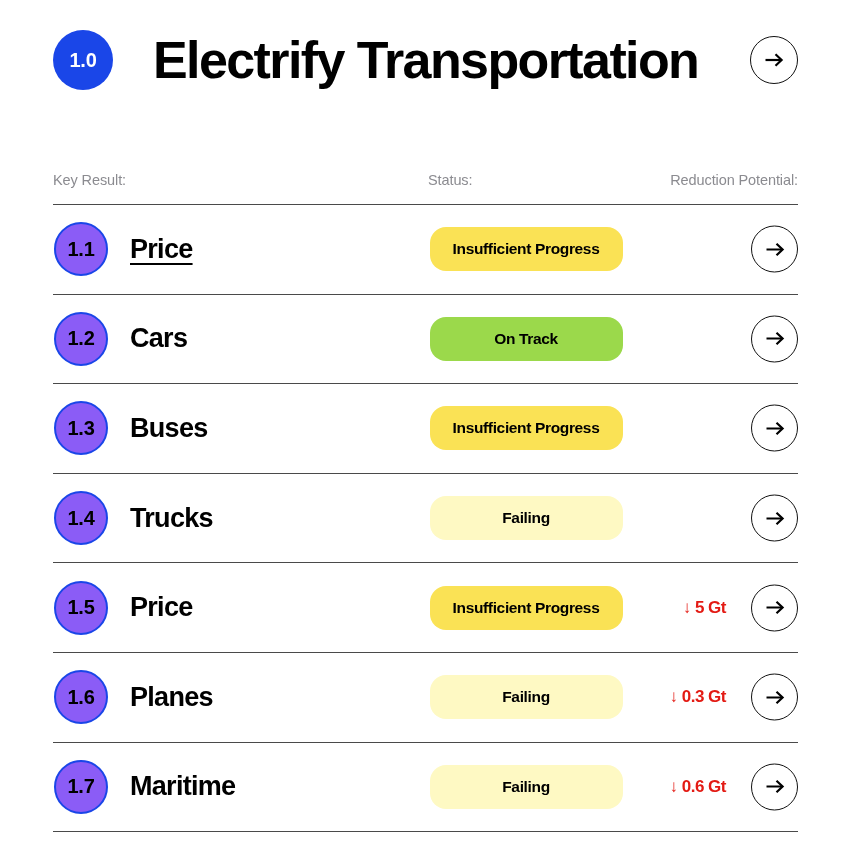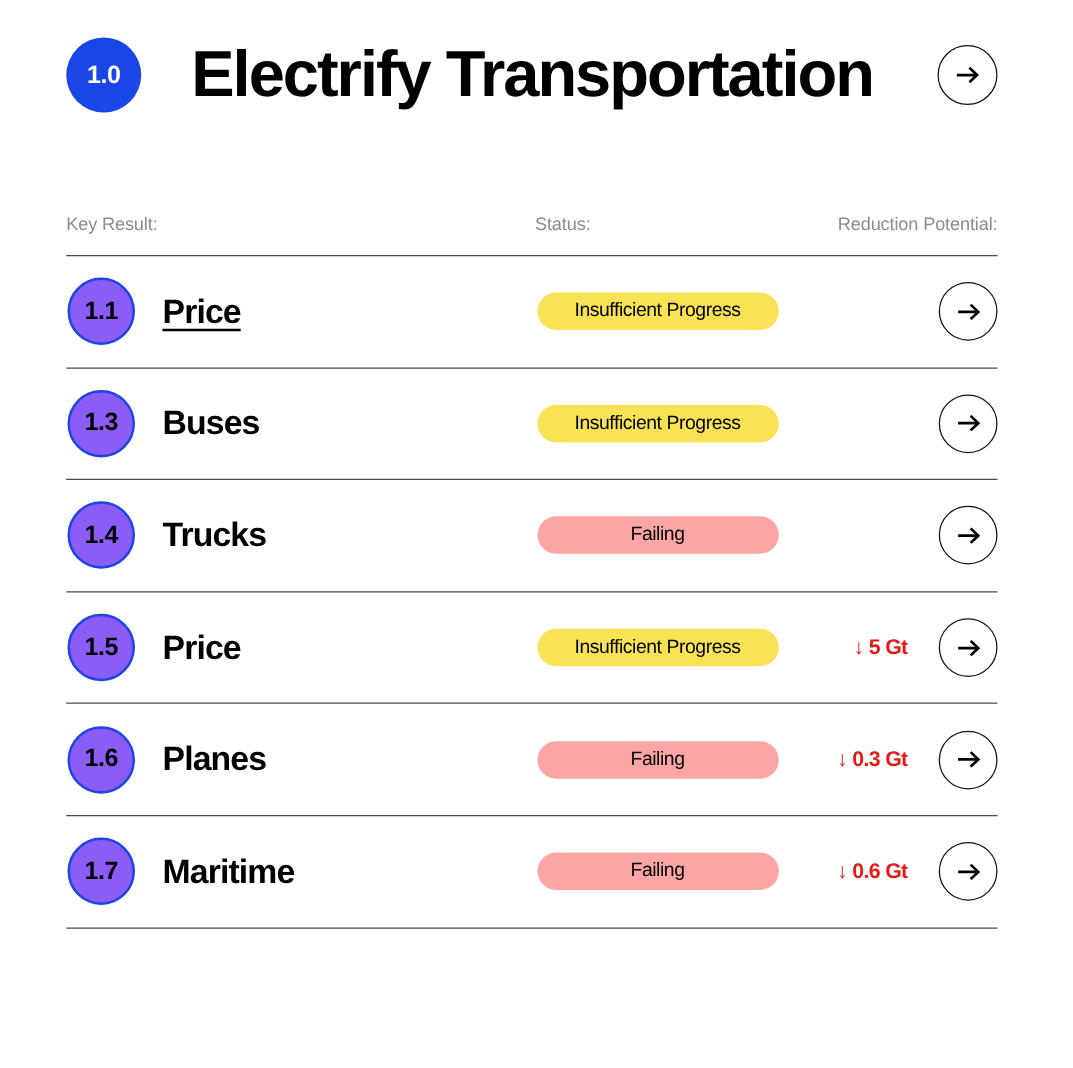--- a/index.html
+++ b/index.html
@@ -142,36 +142,36 @@
     position: absolute;
     left: 375px;
     top: 50%;
     transform: translateY(-50%);
     width: 196px;
     display: flex;
     justify-content: center;
   }
   .pill {
     width: 193px;
-    height: 30px;
+    height: 44px;
     border-radius: 16px;
     display: flex;
     align-items: center;
     justify-content: center;
     font-size: 15.5px;
-    font-weight: normal;
+    font-weight: bold;
     letter-spacing: -0.35px;
     color: #000000;
     box-sizing: border-box;
     cursor: pointer;
     white-space: nowrap;
   }
   .pill.insufficient { background: #fae255; }
   .pill.ontrack      { background: #9bd94b; }
-  .pill.failing      { background: #fca5a5; }
+  .pill.failing      { background: #fef9c3; }
 
   .reduction-cell {
     position: absolute;
     right: 72px;
     top: 50%;
     transform: translateY(-50%);
     font-size: 17px;
     font-weight: bold;
     letter-spacing: -0.5px;
     color: #e31b14;
@@ -219,20 +219,35 @@
         <div class="row-arrow">
           <button class="arrow-btn">
             <svg width="22" height="22" viewBox="0 0 22 22">
               <line x1="2.5" y1="11" x2="18" y2="11" stroke="#000" stroke-width="2.2"></line>
               <polyline points="12.5,5.2 18.6,11 12.5,16.8" fill="none" stroke="#000" stroke-width="2.2"></polyline>
             </svg>
           </button>
         </div>
       </div>
       <div class="row">
+        <div class="kr-badge">1.2</div>
+        <div class="kr-label">Cars</div>
+        <div class="status-cell">
+          <div class="pill ontrack">On Track</div>
+        </div>
+        <div class="row-arrow">
+          <button class="arrow-btn">
+            <svg width="22" height="22" viewBox="0 0 22 22">
+              <line x1="2.5" y1="11" x2="18" y2="11" stroke="#000" stroke-width="2.2"></line>
+              <polyline points="12.5,5.2 18.6,11 12.5,16.8" fill="none" stroke="#000" stroke-width="2.2"></polyline>
+            </svg>
+          </button>
+        </div>
+      </div>
+      <div class="row">
         <div class="kr-badge">1.3</div>
         <div class="kr-label">Buses</div>
         <div class="status-cell">
           <div class="pill insufficient">Insufficient Progress</div>
         </div>
         <div class="row-arrow">
           <button class="arrow-btn">
             <svg width="22" height="22" viewBox="0 0 22 22">
               <line x1="2.5" y1="11" x2="18" y2="11" stroke="#000" stroke-width="2.2"></line>
               <polyline points="12.5,5.2 18.6,11 12.5,16.8" fill="none" stroke="#000" stroke-width="2.2"></polyline>

